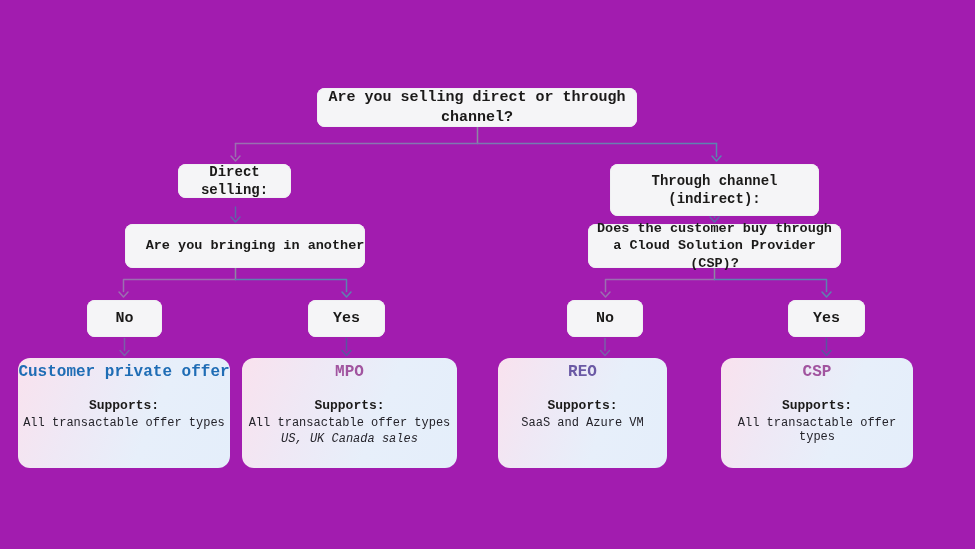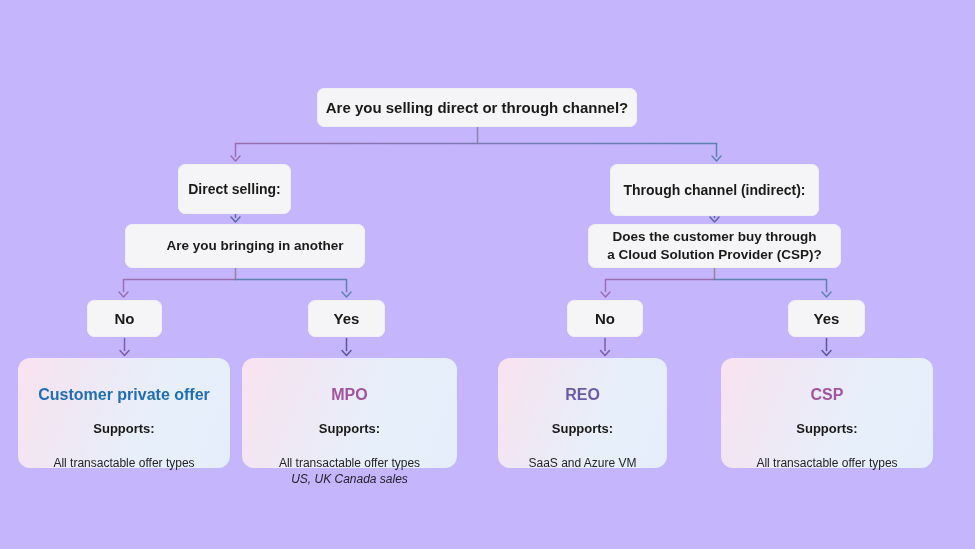--- a/index.html
+++ b/index.html
@@ -1,50 +1,50 @@
 <!DOCTYPE html>
 <html><head>
 <meta charset="utf-8">
 <style>
   html,body{margin:0;padding:0;background:#ffffff;}
   .canvas{
-    position:relative;width:975px;height:549px;background:#c4b5fd;overflow:hidden;
-    font-family:Liberation Sans, sans-serif;color:#1b1a19;
+    position:relative;width:975px;height:549px;background:#a21caf;overflow:hidden;
+    font-family:Liberation Mono, monospace;color:#1b1a19;
   }
   .layer{position:absolute;left:0;top:0;pointer-events:none;}
   .node{
     position:absolute;background:#f5f5f7;border-radius:8px;
     display:flex;align-items:center;justify-content:center;flex-direction:column;
     font-weight:bold;color:#1b1a19;text-align:center;line-height:1.3;
     box-shadow:0 0 0 1px #f0f0f3 inset;
   }
   .root-node{left:317px;top:88px;width:320px;height:39px;font-size:15px;}
-  .branch-direct{left:178px;top:164px;width:113px;height:50px;font-size:14px;}
+  .branch-direct{left:178px;top:164px;width:113px;height:34px;font-size:14px;}
   .branch-through{left:610px;top:164px;width:209px;height:52px;font-size:14px;}
   .q-left{left:125px;top:224px;width:220px;height:44px;font-size:13.5px;padding-left:20px;}
   .q-right{left:588px;top:224px;width:253px;height:44px;font-size:13.5px;}
   .ans{font-size:15px;height:37px;}
   .no-left{left:87px;top:300px;width:75px;}
   .yes-left{left:308px;top:300px;width:77px;}
   .no-right{left:567px;top:300px;width:76px;}
   .yes-right{left:788px;top:300px;width:77px;}
   .card{
     position:absolute;top:358px;height:110px;border-radius:12px;text-align:center;
     background:linear-gradient(112deg,#f9e2ee 0%,#efe8f5 30%,#e7effa 62%,#e4eefa 100%);
   }
   .card-1{left:18px;width:212px;}
   .card-2{left:242px;width:215px;}
   .card-3{left:498px;width:169px;}
-  .card-4{left:721px;width:212px;}
-  .card-title{margin-top:28px;font-size:16px;font-weight:bold;}
+  .card-4{left:721px;width:192px;}
+  .card-title{margin-top:5px;font-size:16px;font-weight:bold;}
   .t-blue{color:#1f6db5;}
   .t-magenta{color:#a1549f;}
   .t-violet{color:#6b5aa5;}
   .card-supports{margin-top:17px;font-size:13px;font-weight:bold;color:#1b1a19;}
-  .card-body{margin-top:20px;font-size:12px;color:#24232a;}
+  .card-body{margin-top:3px;font-size:12px;color:#24232a;}
   .card-note{margin-top:2px;font-size:12px;font-style:italic;color:#24232a;}
   .q-line{display:block;}
   svg path{fill:none;stroke-width:1.5;stroke-linecap:round;stroke-linejoin:round;}
   .ln-purple{stroke:#9b6fb0;}
   .ln-blue{stroke:#5c83b0;}
   .ln-slate{stroke:#8d87a2;}
   .ln-mid{stroke:#5f66a8;}
   .ln-noarrow{stroke:#7a5fa8;}
   .ln-yesarrow{stroke:#5b55a0;}
 </style>

